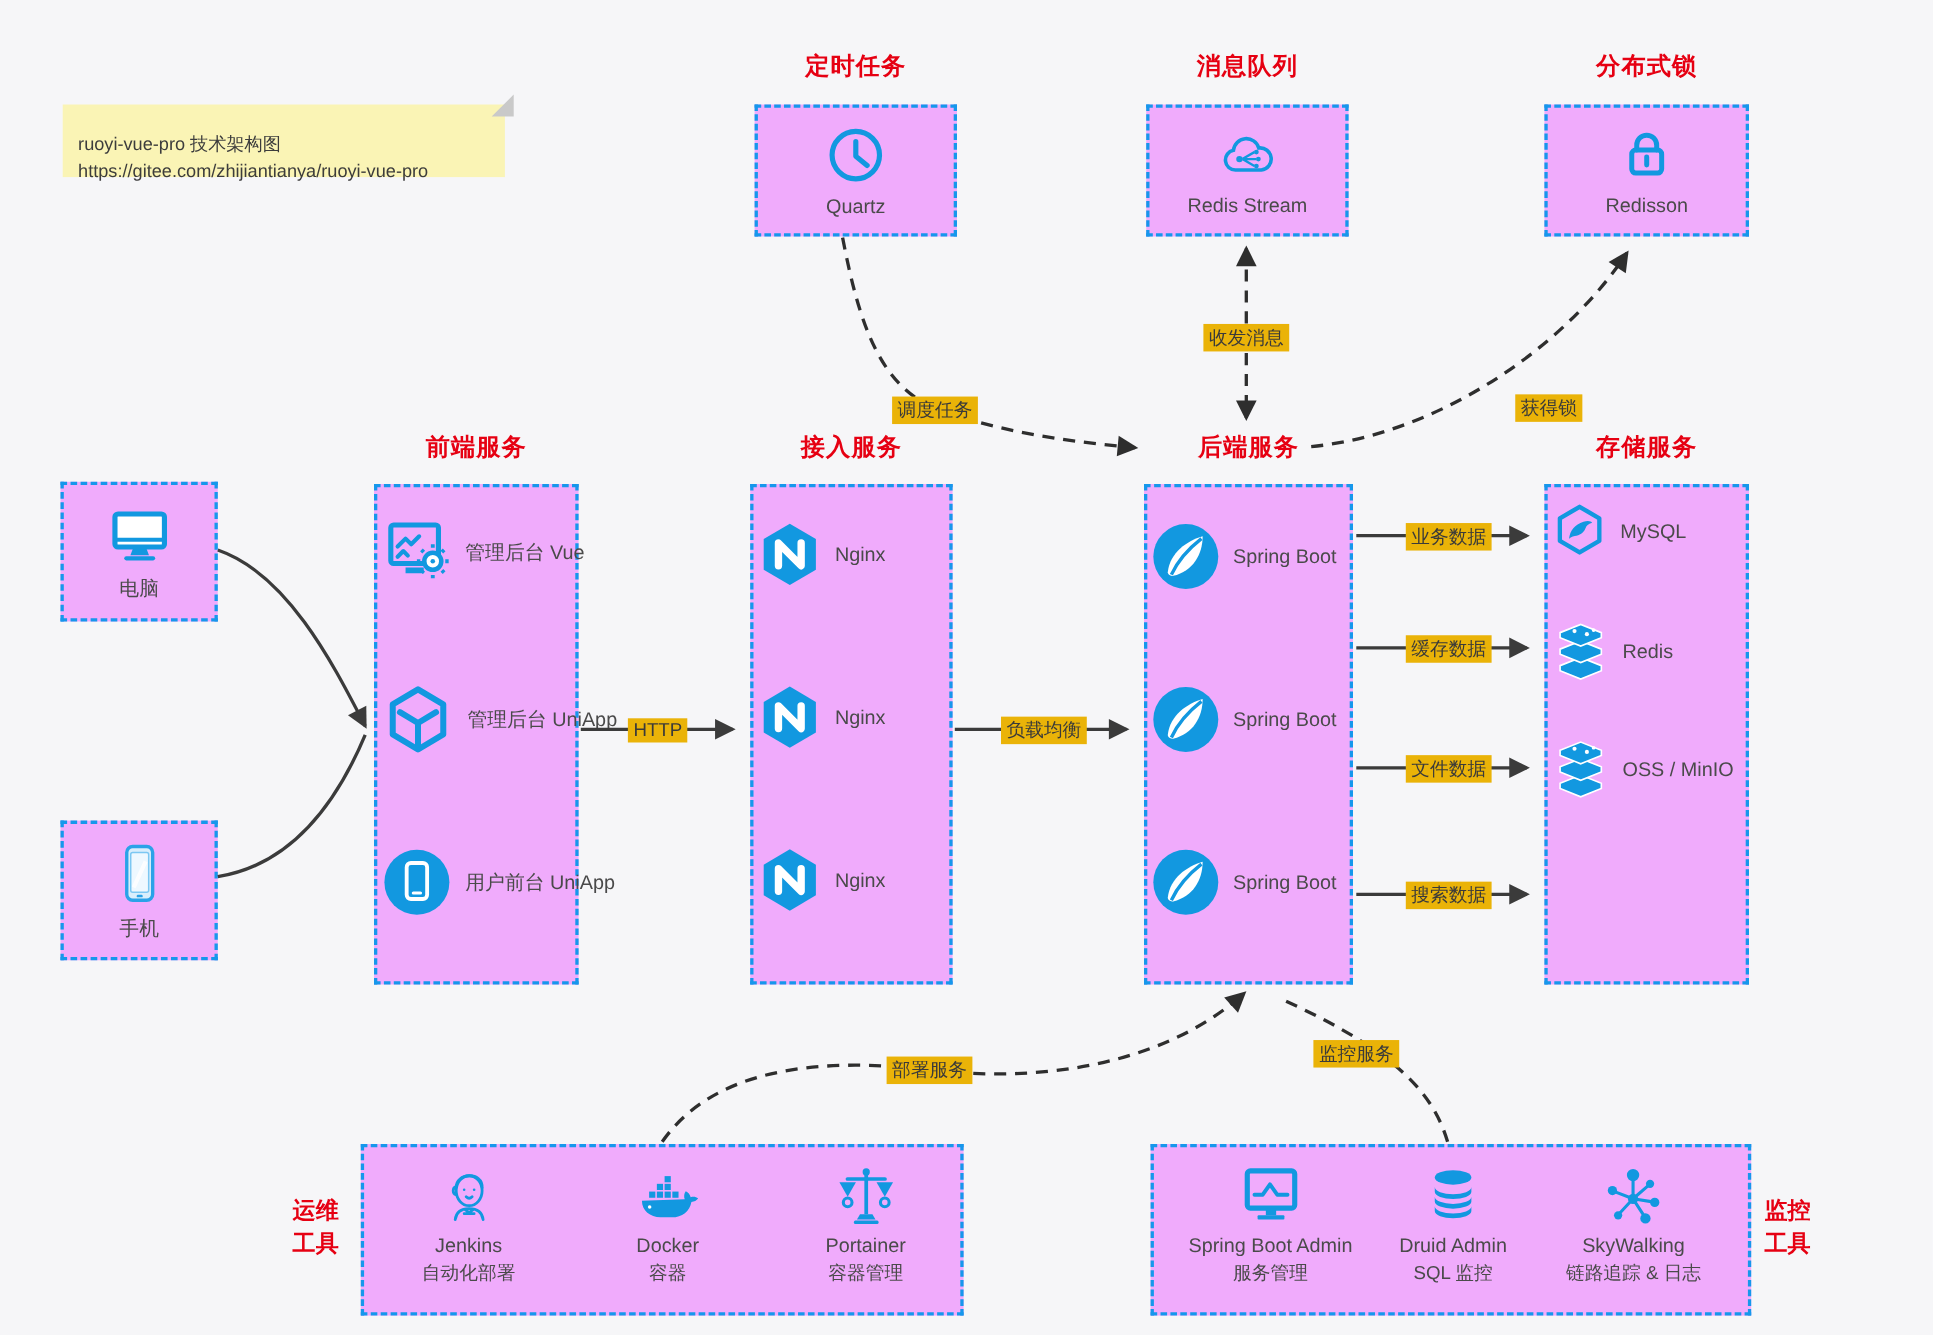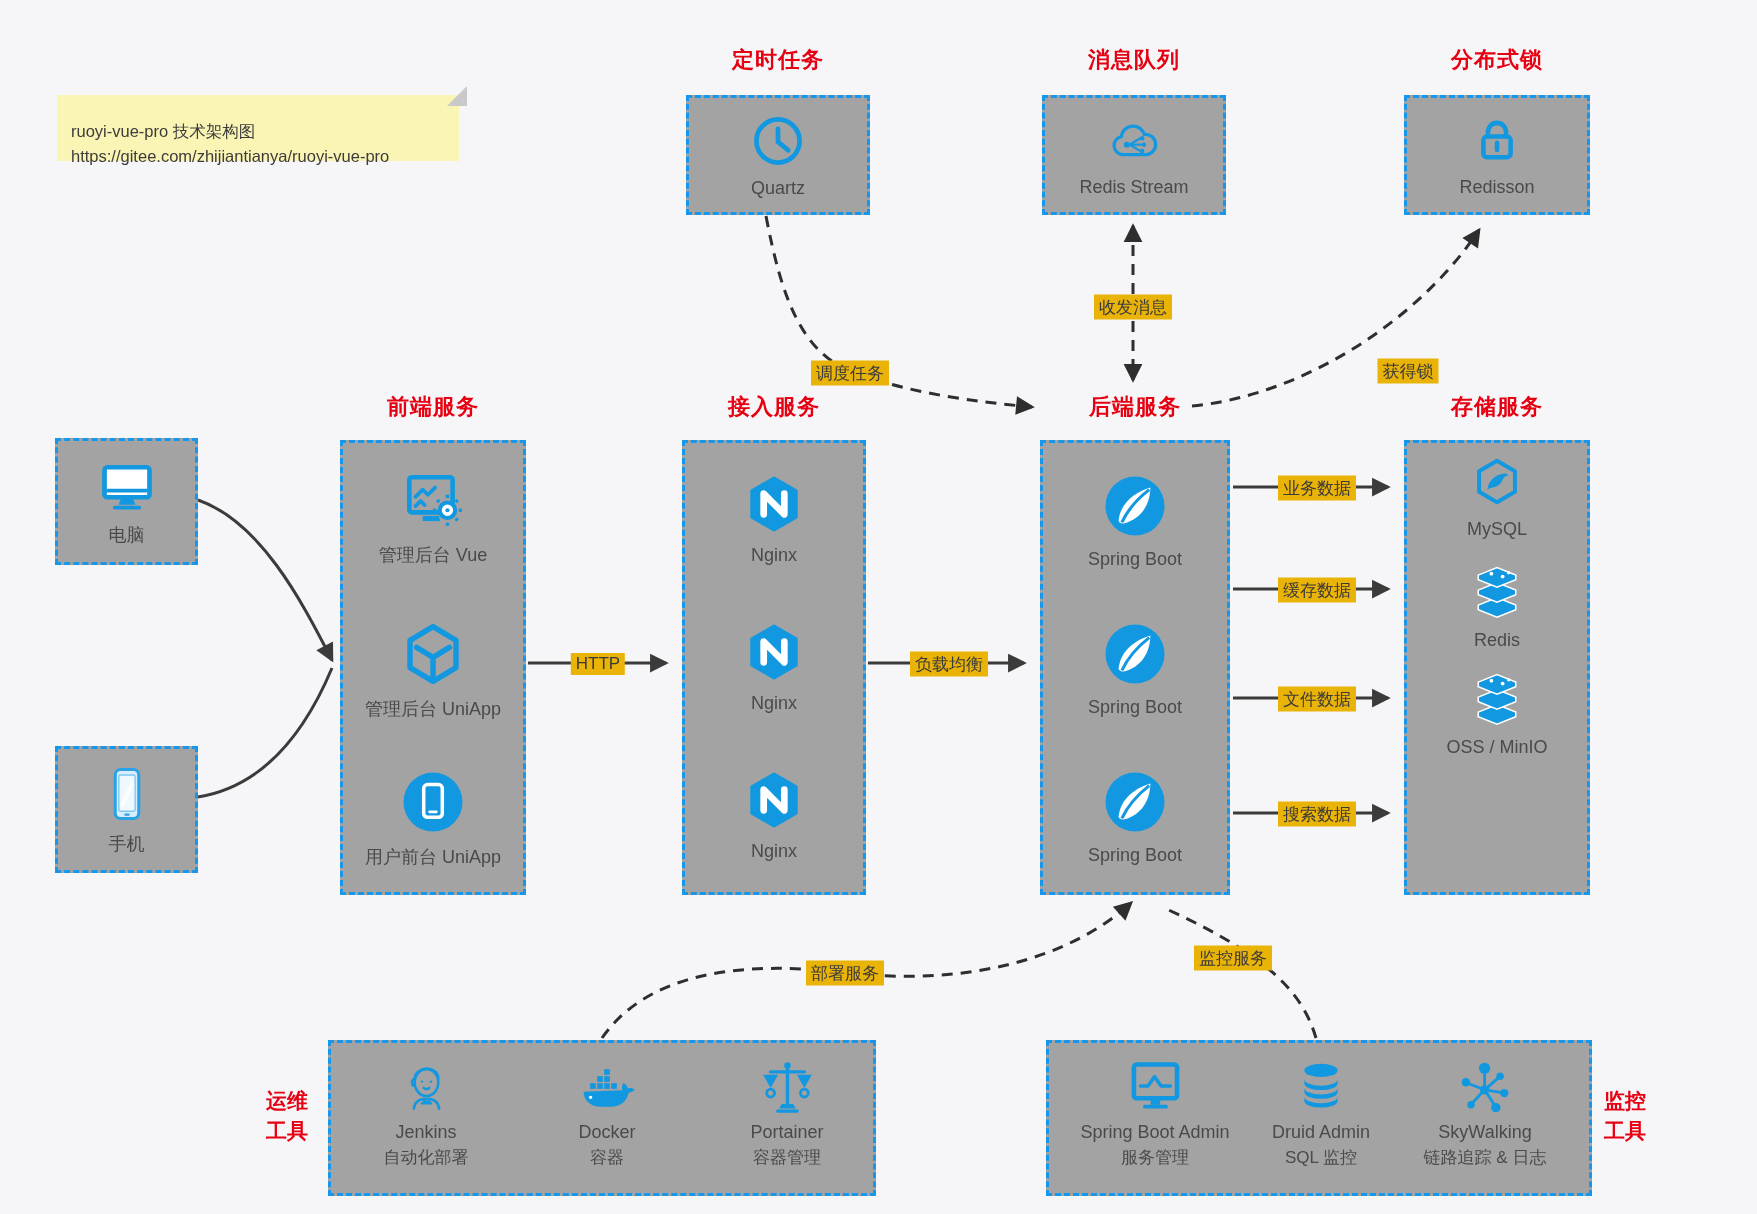--- a/index.html
+++ b/index.html
@@ -1,26 +1,26 @@
 <!DOCTYPE html>
 <html><head>
 <meta charset="utf-8">
 <style>
   html,body{margin:0;padding:0}
   .stage{position:relative;width:1757px;height:1214px;background:#f6f6f8;overflow:hidden;
          font-family:"Liberation Sans","DejaVu Sans",sans-serif;}
-  .gbox{position:absolute;background:#a3a3a3;border:3px dashed #1697ec;box-sizing:border-box;z-index:2}
+  .gbox{position:absolute;background:#f0abfc;border:3px dashed #1697ec;box-sizing:border-box;z-index:2}
   .center{display:flex;flex-direction:column;align-items:center;justify-content:center;gap:7px}
   .gtitle{position:absolute;z-index:2;color:#e60012;font-size:22px;font-weight:bold;letter-spacing:1px;
           white-space:nowrap;transform:translateX(-50%)}
   .side-label{position:absolute;z-index:2;width:48px;color:#e60012;font-size:21px;font-weight:bold;
           line-height:30px;word-break:break-all}
   .nlabel{font-size:18px;color:#4a4a4a;white-space:nowrap}
   .nsub{font-size:17px;color:#4a4a4a;white-space:nowrap;margin-top:-2px}
-  .slot{position:absolute;left:0;right:0;display:flex;flex-direction:column;align-items:center;gap:8px}
+  .slot{position:absolute;left:0;right:0;display:flex;flex-direction:row;align-items:center;gap:8px}
   .hslot{position:absolute;display:flex;flex-direction:column;align-items:center;gap:5px;transform:translateX(-50%)}
   .chip{position:absolute;z-index:4;transform:translate(-50%,-50%);background:#eab308;padding:1px 5px;
         font-size:17px;color:#3a3a3a;white-space:nowrap}
   .note{position:absolute;z-index:2;left:57px;top:95px;width:402px;height:66px;background:#faf4b5;
         padding:24px 14px;box-sizing:border-box;font-size:16.5px;line-height:25px;color:#3c3c3c}
   .note .fold{position:absolute;right:-8px;top:-9px;width:0;height:0;
         border-bottom:20px solid #c9c9c9;border-left:20px solid transparent}
   svg.overlay{position:absolute;left:0;top:0;z-index:3;pointer-events:none}
   .ic{flex:0 0 auto}
 </style>

